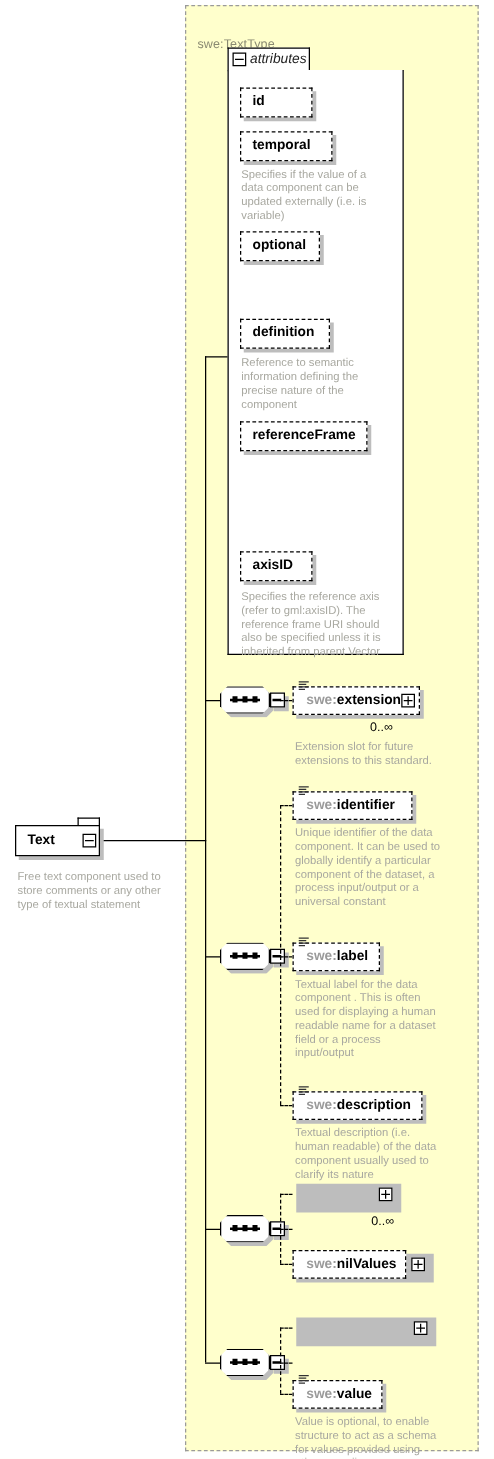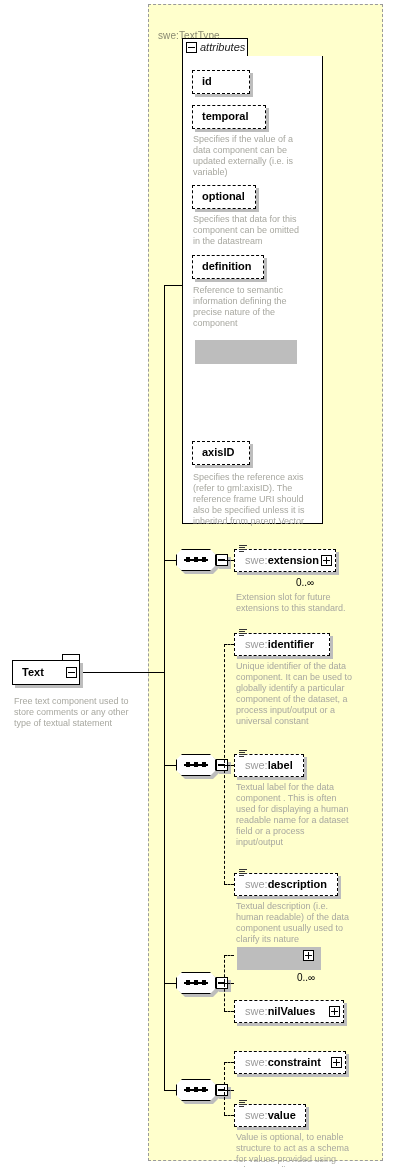--- a/index.html
+++ b/index.html
@@ -79,21 +79,21 @@
   
   .elem{
     position:absolute;height:23px;
     border:1px dashed #000000;background:#ffffff;
     box-sizing:border-box;
   }
   .elem .ename{
     position:absolute;left:10px;top:4px;
     font-size:11px;font-weight:bold;color:#000;white-space:nowrap;
   }
-  .elem .ename .pfx{color:#9a9a9a;font-weight:normal;}
+  .elem .ename .pfx{color:#9a9a9a;font-weight:bold;}
   
   .docmark{position:absolute;left:4px;top:-5px;width:8px;height:8px;}
   .docmark i{position:absolute;left:0;width:8px;height:1px;background:#333;display:block;}
   .docmark i:nth-child(1){top:0px;}
   .docmark i:nth-child(2){top:2px;width:6px;}
   .docmark i:nth-child(3){top:4px;width:8px;}
   .docmark i:nth-child(4){top:6px;width:5px;}
 
   .card{
     position:absolute;font-size:10px;color:#000;white-space:nowrap;
@@ -158,29 +158,31 @@
   <div class="shadow" style="left:195px;top:108px;width:74px;height:24px;"></div>
   <div class="attr" style="left:192px;top:105px;width:74px;">
     <span class="lbl">temporal</span>
   </div>
   <div class="doc" style="left:193px;top:134px;width:112px;">Specifies if the value of a data component can be updated externally (i.e. is variable)</div>
 
   <div class="shadow" style="left:195px;top:188px;width:64px;height:24px;"></div>
   <div class="attr" style="left:192px;top:185px;width:64px;">
     <span class="lbl">optional</span>
   </div>
-  <div class="doc" style="left:193px;top:214px;width:114px;">Specifies that data for this component can be omitted in the datastream</div>
 
   <div class="shadow" style="left:195px;top:258px;width:72px;height:24px;"></div>
   <div class="attr" style="left:192px;top:255px;width:72px;">
     <span class="lbl">definition</span>
   </div>
   <div class="doc" style="left:193px;top:285px;width:108px;">Reference to semantic information defining the precise nature of the component</div>
 
   <div class="shadow" style="left:195px;top:340px;width:102px;height:24px;"></div>
+  <div class="attr" style="left:192px;top:337px;width:102px;">
+    <span class="lbl">referenceFrame</span>
+  </div>
 
   <div class="shadow" style="left:195px;top:444px;width:58px;height:24px;"></div>
   <div class="attr" style="left:192px;top:441px;width:58px;">
     <span class="lbl">axisID</span>
   </div>
   <div class="doc" style="left:193px;top:472px;width:122px;">Specifies the reference axis (refer to gml:axisID). The reference frame URI should also be specified unless it is inherited from parent Vector</div>
 
   <div class="ln lnv" style="left:164px;top:285px;height:415px;"></div>
   <div class="ln lnh" style="left:164px;top:285px;width:18px;"></div>
   <div class="ln lnv" style="left:164px;top:700px;height:390px;"></div>
@@ -296,21 +298,21 @@
   <div class="dl" style="left:224px;top:983px;width:10px;"></div>
   <div class="dlv" style="left:224px;top:955px;height:56px;"></div>
   <div class="dl" style="left:224px;top:955px;width:10px;"></div>
   <div class="dl" style="left:224px;top:1011px;width:10px;"></div>
 
   <div class="shadow" style="left:237px;top:947px;width:84px;height:23px;"></div>
   <div class="expander plus" style="left:303px;top:950px;"></div>
   <div class="card" style="left:297px;top:972px;">0..∞</div>
 
   <div class="shadow" style="left:237px;top:1003px;width:110px;height:23px;"></div>
-  <div class="elem" style="left:234px;top:1000px;width:110px;">
+  <div class="elem" style="left:234px;top:1000px;width:91px;">
     <span class="ename">
       <span class="pfx">swe:</span><span>nilValues</span>
     </span>
   </div>
   <div class="expander plus" style="left:329px;top:1006px;"></div>
 
   <div class="ln lnh" style="left:164px;top:1090px;width:12px;"></div>
   <div class="seq" style="left:176px;top:1079px;">
     <div class="octsh"></div>
       <div class="oct"></div>
@@ -320,25 +322,20 @@
       <div class="dot d3"></div>
     <div class="btnsh"></div>
       <div class="btn"></div>
   </div>
   <div class="dl" style="left:224px;top:1090px;width:10px;"></div>
   <div class="dlv" style="left:224px;top:1062px;height:53px;"></div>
   <div class="dl" style="left:224px;top:1062px;width:10px;"></div>
   <div class="dl" style="left:224px;top:1115px;width:10px;"></div>
 
   <div class="shadow" style="left:237px;top:1054px;width:112px;height:23px;"></div>
-  <div class="elem" style="left:234px;top:1051px;width:112px;">
-    <span class="ename">
-      <span class="pfx">swe:</span><span>constraint</span>
-    </span>
-  </div>
   <div class="expander plus" style="left:331px;top:1057px;"></div>
 
   <div class="shadow" style="left:237px;top:1107px;width:72px;height:23px;"></div>
   <div class="elem" style="left:234px;top:1104px;width:72px;">
     <span class="docmark">
         <i></i>
         <i></i>
         <i></i>
         <i></i>
       </span>

